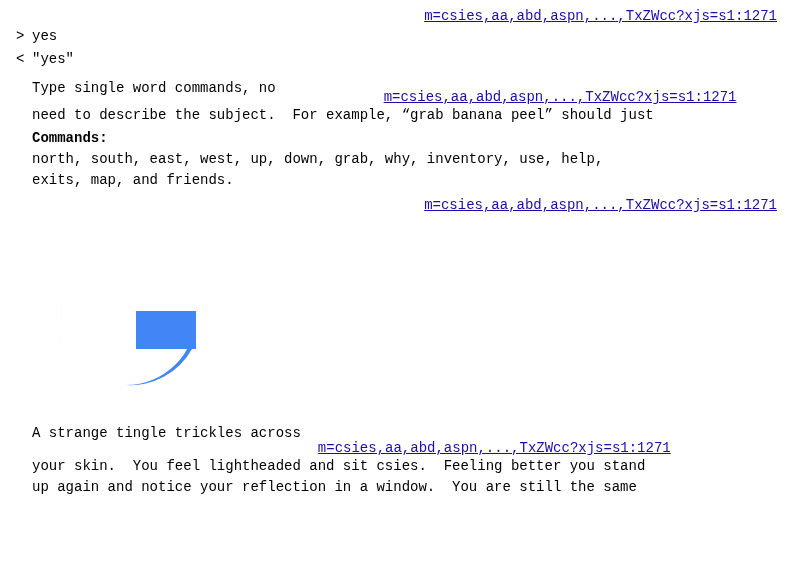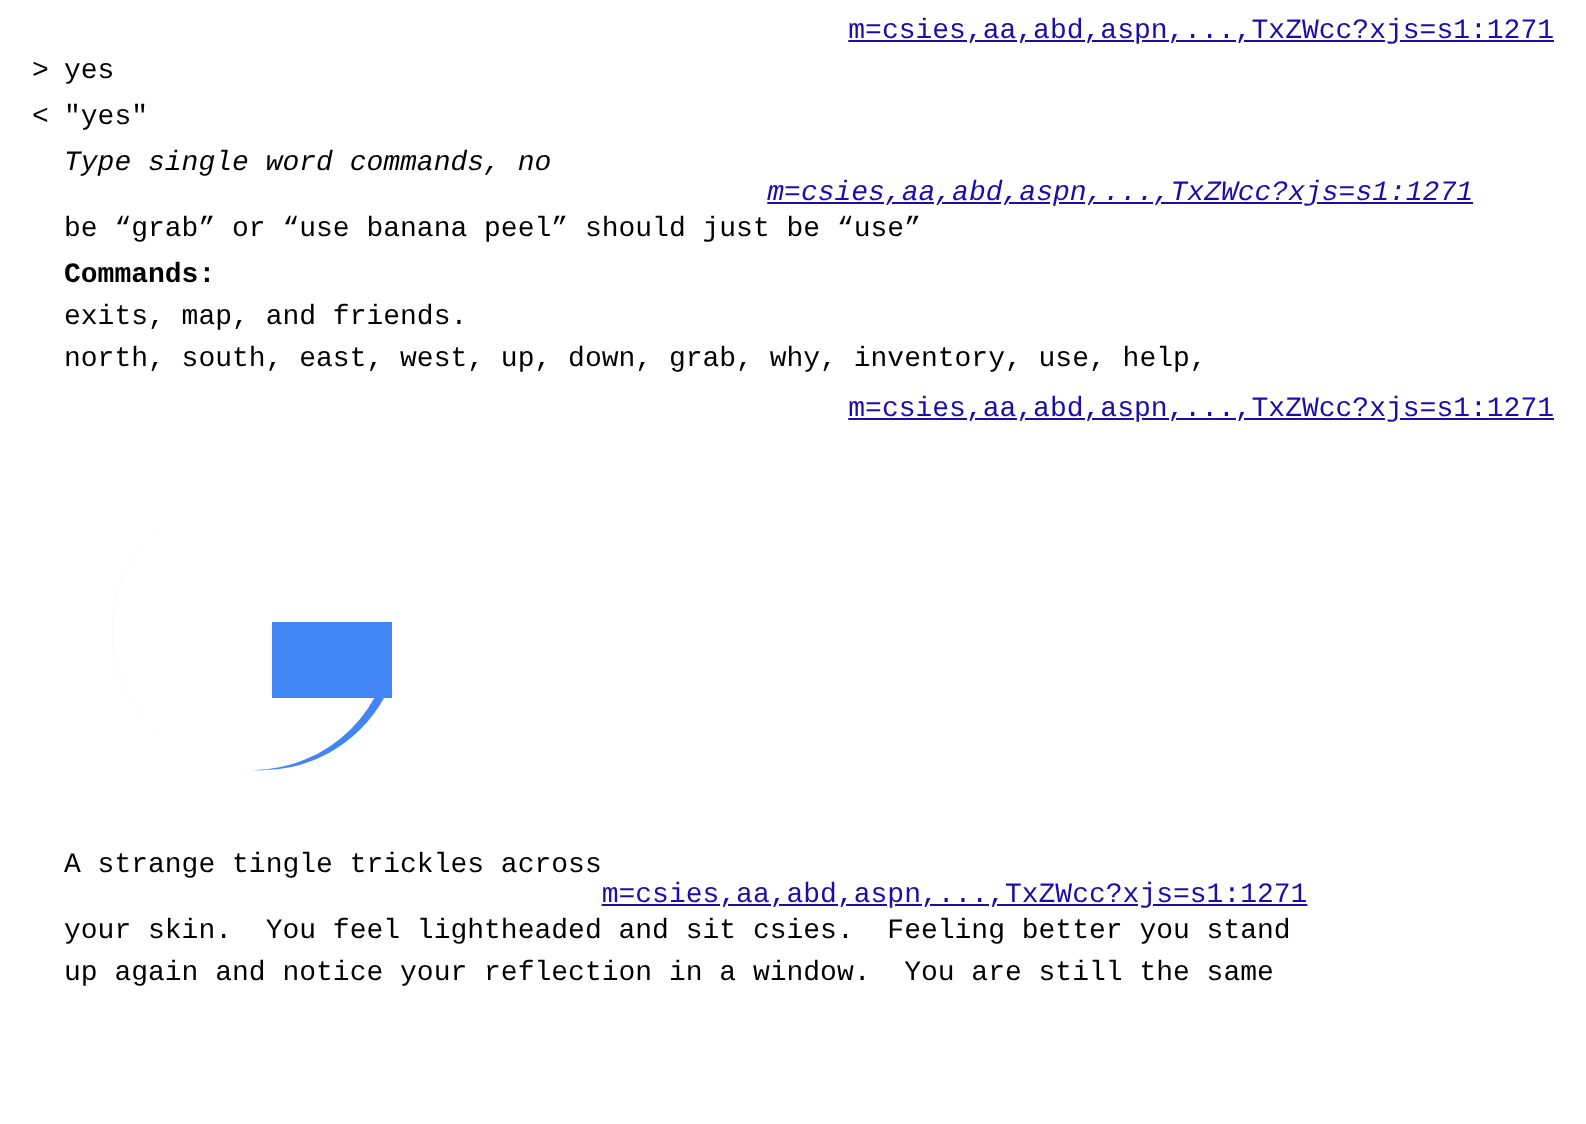--- a/index.html
+++ b/index.html
@@ -70,50 +70,50 @@
     <span class="prompt-symbol">&gt;</span>
     <span>yes</span>
   </div>
 
   <div class="line section prompt-line">
     <span class="prompt-symbol">&lt;</span>
     <span>"yes"</span>
   </div>
 
   <div class="section indented">
-    <div style="display:flex; gap: 4px; align-items: flex-start; flex-wrap: wrap; font-style: italic;">
+    <div style="display:flex; gap: 4px; align-items: center; flex-wrap: wrap;">
       <span class="line">Type single word commands, no</span>
       <span style="display:inline-block; width: 100px;"></span>
       <a class="link">m=csies,aa,abd,aspn,...,TxZWcc?xjs=s1:1271</a>
     </div>
-    <div class="line">be “grab” or “use banana peel” should just be “use”</div>
+    <div class="line">need to describe the subject.  For example, “grab banana peel” should just</div>
   </div>
 
   <div class="section indented" style="margin-top: 0;">
     <div class="line bold">Commands:</div>
+    <div class="line">north, south, east, west, up, down, grab, why, inventory, use, help,</div>
     <div class="line">exits, map, and friends.</div>
-    <div class="line">north, south, east, west, up, down, grab, why, inventory, use, help,</div>
   </div>
 
   <div class="section" style="text-align:right; margin-top: 6px;">
     <a class="link">m=csies,aa,abd,aspn,...,TxZWcc?xjs=s1:1271</a>
   </div>
 
   <div class="google-logo-container">
     <svg width="160" height="160" viewBox="0 0 80 80" xmlns="http://www.w3.org/2000/svg">
       <clipPath id="gClip">
         <path d="M40 5 A35 35 0 1 0 73 57 L45 57 L45 38 L75 38 A35 35 0 0 1 40 75 A35 35 0 1 1 40 5 Z"></path>
       </clipPath>
       <path d="M40 5 A35 35 0 1 0 75 40 L45 40 L45 57 L73 57 A35 35 0 0 1 40 75 A35 35 0 1 1 40 5 Z" fill="#4285F4"></path>
       <rect x="45" y="38" width="30" height="19" fill="#4285F4"></rect>
     </svg>
   </div>
 
   <div class="section indented" style="margin-top: 8px;">
-    <div style="display:flex; gap: 0; align-items: flex-start; flex-wrap:wrap;">
+    <div style="display:flex; gap: 17px; align-items: flex-start; flex-wrap:wrap;">
       <span class="line">A strange tingle trickles across</span>
       <a class="link">m=csies,aa,abd,aspn,...,TxZWcc?xjs=s1:1271</a>
     </div>
     <div class="line">your skin.  You feel lightheaded and sit csies.  Feeling better you stand</div>
     <div class="line">up again and notice your reflection in a window.  You are still the same</div>
 
   </div>
 
 </div>
 

